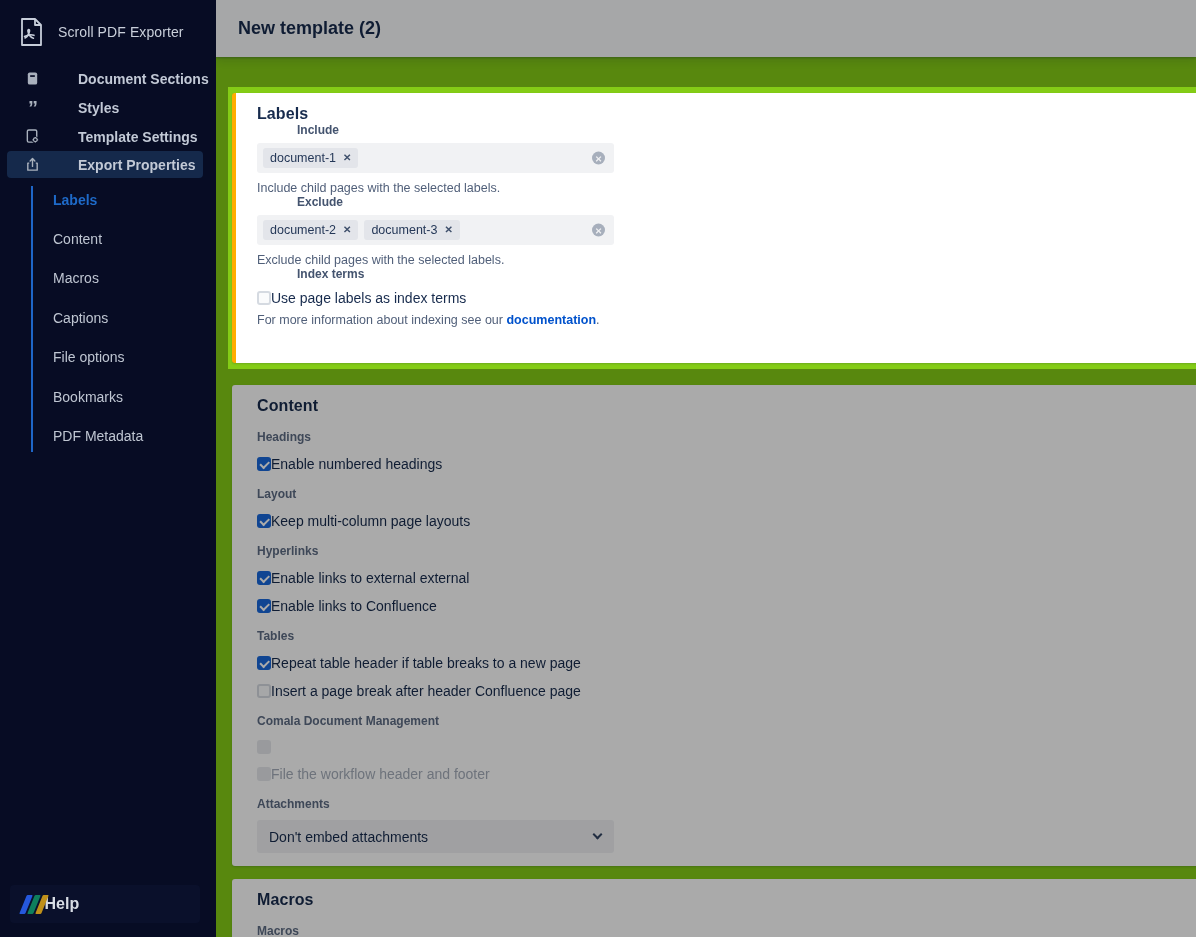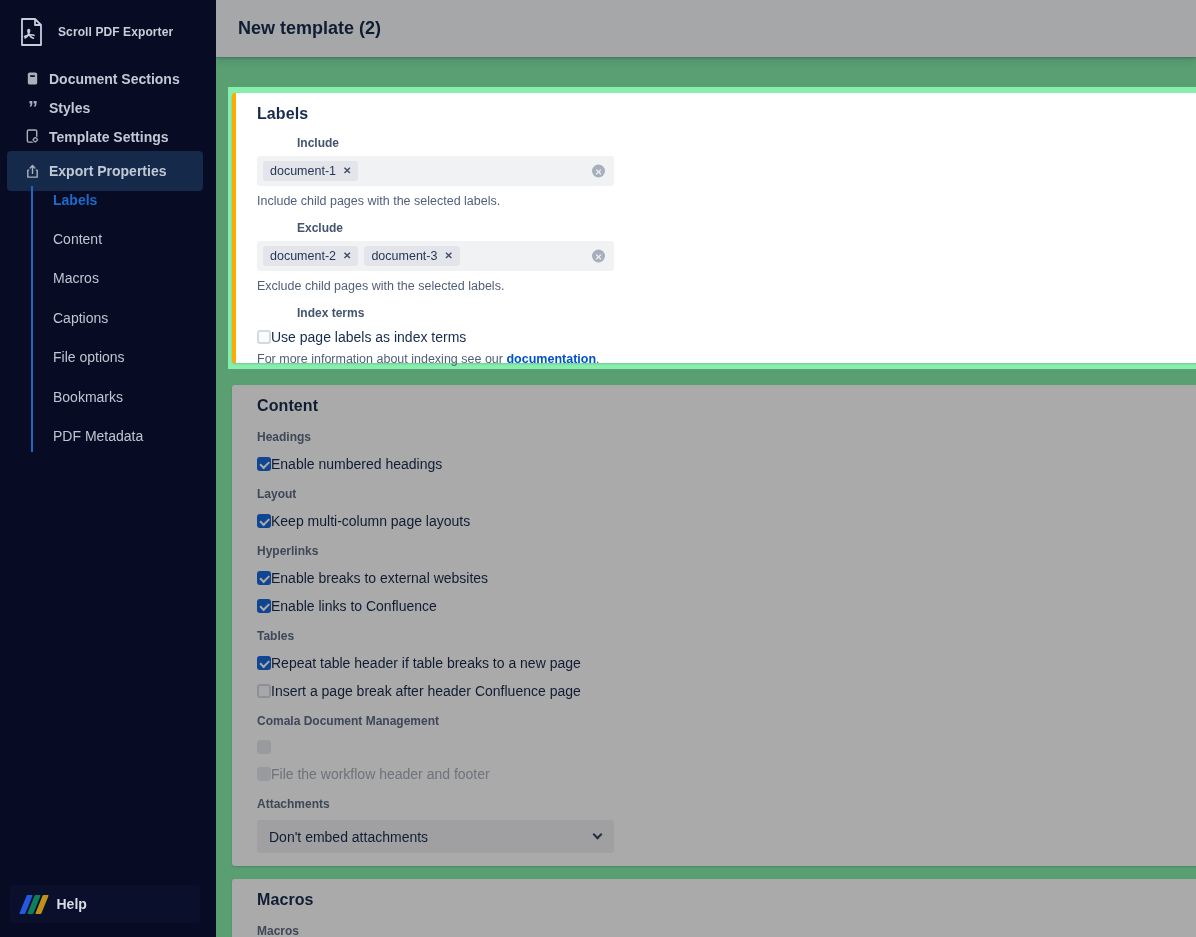--- a/index.html
+++ b/index.html
@@ -3,50 +3,50 @@
 <meta charset="utf-8">
 <style>
   * { margin:0; padding:0; box-sizing:border-box; }
   html,body { width:1196px; height:937px; overflow:hidden; }
   body { position:relative; font-family:"Liberation Sans", sans-serif; background:#EDEEF1; }
 
   
   .sidebar { position:absolute; left:0; top:0; width:216px; height:937px; background:#070C24; z-index:60; }
   .app-head { display:flex; align-items:center; padding:16px 0 0 17px; height:48px; }
   .app-head svg { flex:0 0 auto; }
-  .app-title { margin-left:13px; font-size:12px; font-weight:700; color:#C9CFDA; letter-spacing:.1px; }
+  .app-title { margin-left:13px; font-size:14px; font-weight:400; color:#C9CFDA; letter-spacing:.1px; }
   .nav { margin-top:16px; }
-  .nav-item { display:flex; align-items:center; height:29px; padding-left:24px; cursor:pointer; }
+  .nav-item { display:flex; align-items:center; height:29px; padding-left:24px; cursor:pointer;gap:29px; }
   .nav-item .nav-ic { width:17px; height:17px; display:flex; align-items:center; justify-content:center; color:#A9B1BD; }
   .nav-item .nav-label { margin-left:8px; font-size:14px; font-weight:600; color:#C2C9D6; }
-  .nav-item.selected { height:40px; margin:0 13px 0 7px; padding-left:17px; background:#15294B; border-radius:4px; }
+  .nav-item.selected { height:27px; margin:0 13px 0 7px; padding-left:17px; background:#15294B; border-radius:4px; }
   .quote-glyph { font-size:20px; line-height:10px; font-weight:700; color:#A9B1BD; letter-spacing:-1px; }
   .subnav { position:absolute; left:0; top:180px; width:216px; }
   .subline { position:absolute; left:31px; top:6px; width:2px; height:266px; background:#1E66C8; }
   .sub-item { display:flex; align-items:center; height:39.4px; padding-left:53px; font-size:14px; color:#BFC6D2; cursor:pointer; }
   .sub-item.active { color:#1E6AC8; font-weight:700; }
   .help-row { position:absolute; left:10px; bottom:14px; width:190px; height:38px; display:flex; align-items:center; border-radius:4px; padding-left:13px; background:#0A102B; cursor:pointer; }
   .k15t { display:flex; gap:2.5px; }
   .k15t i { display:block; width:5.5px; height:19px; transform:skewX(-22deg); border-radius:1px; }
   .k15t .s1 { background:#2558DD; }
   .k15t .s2 { background:#0E7F5D; }
   .k15t .s3 { background:#C09019; }
-  .help-label { margin-left:12px; font-size:14px; font-weight:600; color:#D8DDE5; }
+  .help-label { font-size:16px; font-weight:600; color:#D8DDE5; }
 
   
-  .main { position:absolute; left:216px; top:0; width:980px; height:937px; background:#86efac; }
+  .main { position:absolute; left:216px; top:0; width:980px; height:937px; background:#84cc16; }
   .topbar { position:relative; height:57px; background:#FAFBFC; display:flex; align-items:center; padding-left:22px;
             box-shadow:0 1px 2px rgba(9,30,66,.25), 0 4px 8px rgba(9,30,66,.12); }
   .page-title { font-size:18px; font-weight:700; color:#172B4D; }
 
   .card { position:absolute; left:16px; right:-10px; background:#FFFFFF; border-radius:3px;
           box-shadow:0 1px 2px rgba(9,30,66,.18); padding:12px 20px 4px 25px; }
   .card.focus { border-left:4px solid #FFAB00; padding-left:21px; }
   .card h2 { font-size:16px; font-weight:600; color:#172B4D; letter-spacing:.1px; }
-  .field-label { margin:13px 0 0; font-size:12px; font-weight:700; color:#44546F;padding-left:40px; }
+  .field-label { margin:0 0 0; font-size:12px; font-weight:700; color:#44546F;padding-left:40px; }
   .helper { margin-top:8px; font-size:12.5px; color:#505F79; }
 
   #labels-card { top:93px; height:270px; }
   .tag-input { position:relative; margin-top:6px; width:357px; min-height:30px; background:#F1F2F4; border-radius:3px;
                display:flex; align-items:center; gap:6px; padding:4px 28px 5px 6px; cursor:text; }
   .tag { display:inline-flex; align-items:center; background:#E3E5EA; border-radius:3px; padding:3px 7px;
          font-size:12.5px; color:#253858; white-space:nowrap; }
   .tag .x { margin-left:7px; font-size:10px; font-weight:700; color:#3E4F6B; cursor:pointer; }
   .clear-btn { position:absolute; right:9px; top:50%; transform:translateY(-50%); width:13px; height:13px; border-radius:50%;
                background:#A7AFBC; color:#F1F2F4; font-size:8.5px; font-weight:700; display:flex; align-items:center; justify-content:center; cursor:pointer; }
@@ -201,21 +201,21 @@
 
     <div class="group-label">Layout</div>
     <div class="cb-row">
       <span class="cb checked"></span>
       <span class="cb-label">Keep multi-column page layouts</span>
     </div>
 
     <div class="group-label">Hyperlinks</div>
     <div class="cb-row">
       <span class="cb checked"></span>
-      <span class="cb-label">Enable breaks to external websites</span>
+      <span class="cb-label">Enable links to external external</span>
     </div>
     <div class="cb-row">
       <span class="cb checked"></span>
       <span class="cb-label">Enable links to Confluence</span>
     </div>
 
     <div class="group-label">Tables</div>
     <div class="cb-row">
       <span class="cb checked"></span>
       <span class="cb-label">Repeat table header if table breaks to a new page</span>

